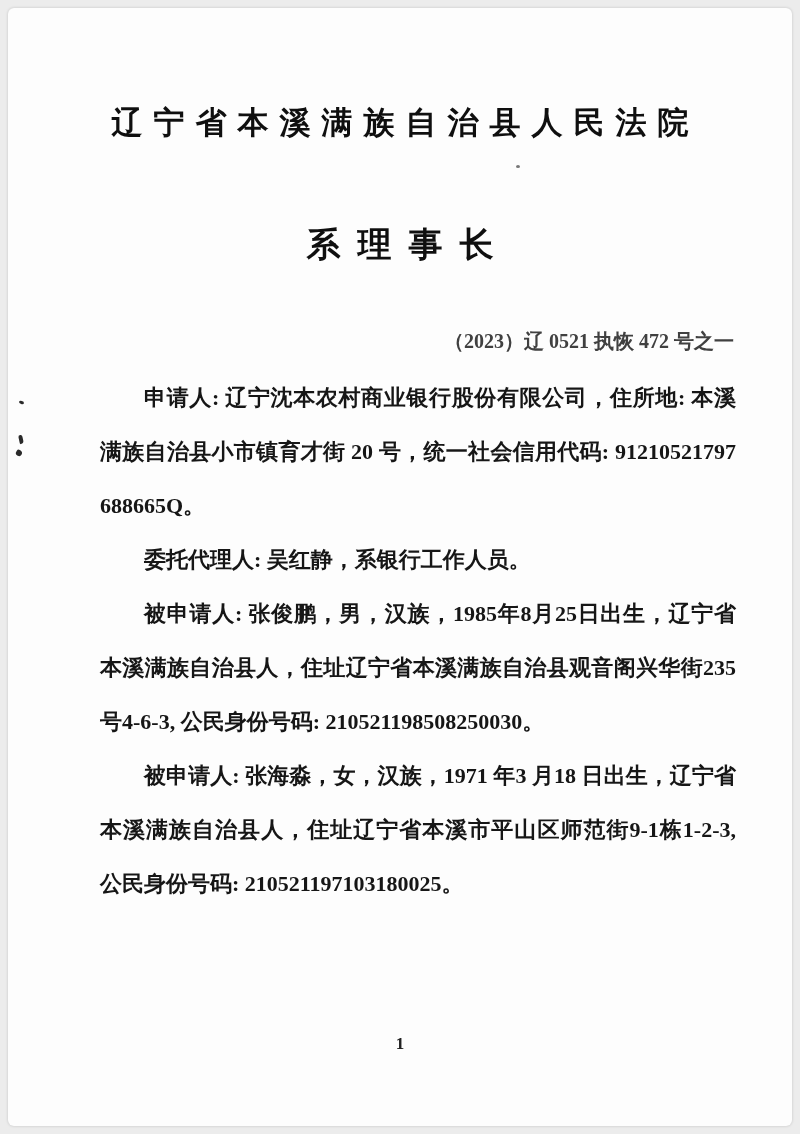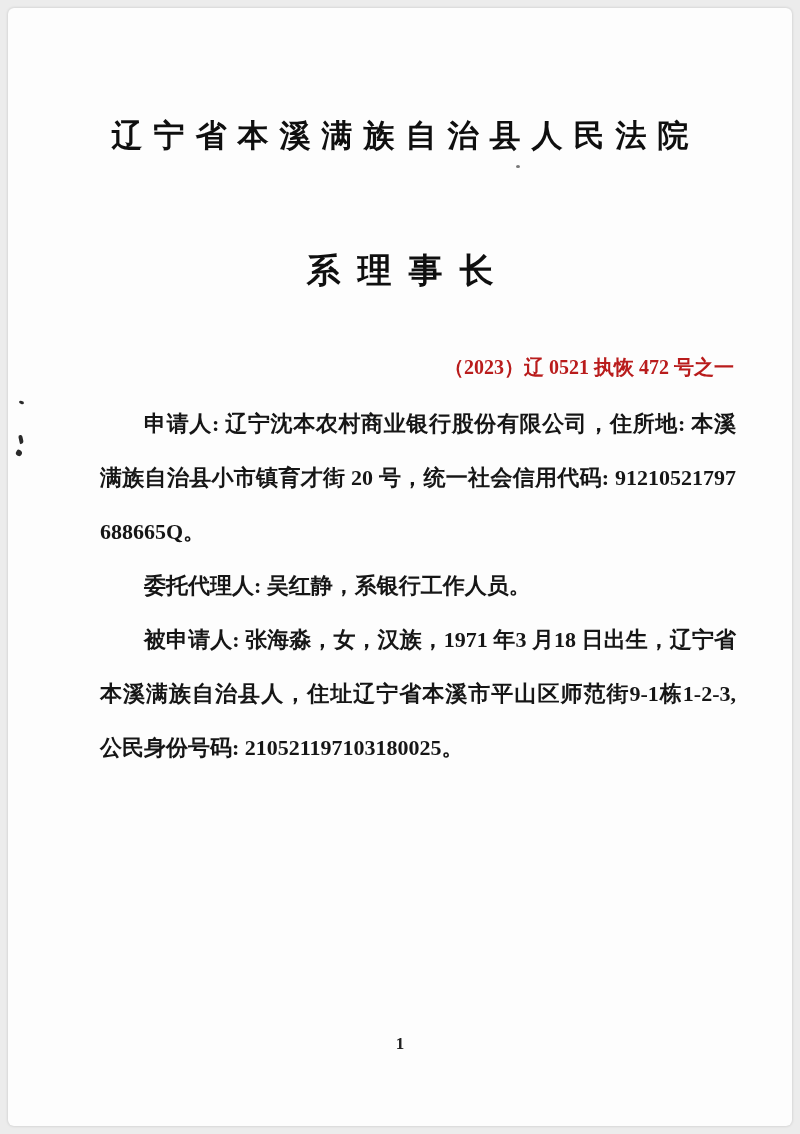--- a/index.html
+++ b/index.html
@@ -17,21 +17,21 @@
     left: 8px;
     top: 8px;
     right: 8px;
     bottom: 8px;
     background: #fdfdfd;
     border-radius: 6px;
     box-shadow: 0 0 3px rgba(0,0,0,0.18);
     color: #161616;
   }
   .court-name {
-    margin: 17px;
+    margin: 4px;
     padding-top: 90px;
     text-align: center;
     font-size: 31px;
     font-weight: 700;
     letter-spacing: 11px;
     text-indent: 11px;
     color: #0f0f0f;
     white-space: nowrap;
   }
   .doc-title {
@@ -44,21 +44,21 @@
     text-indent: 17px;
     color: #0f0f0f;
     white-space: nowrap;
   }
   .case-number {
     margin: 0;
     padding: 60px 58px 0 0;
     text-align: right;
     font-size: 20px;
     font-weight: 600;
-    color: #b91c1c;
+    color: #404040;
   }
   .body-text {
     padding: 16px 56px 0 92px;
     font-size: 22px;
     line-height: 54px;
     text-align: justify;
     font-weight: 600;
   }
   .para {
     margin: 0;
@@ -95,20 +95,21 @@
 
   <p class="case-number">（2023）辽 0521 执恢 472 号之一</p>
 
   <div class="body-text">
 
       <p class="para">申请人: 辽宁沈本农村商业银行股份有限公司，住所地: 本溪满族自治县小市镇育才街 20 号，统一社会信用代码: 91210521797688665Q。</p>
 
 
       <p class="para">委托代理人: 吴红静，系银行工作人员。</p>
 
+      <p class="para">被申请人: 张俊鹏，男，汉族，1985年8月25日出生，辽宁省本溪满族自治县人，住址辽宁省本溪满族自治县观音阁兴华街235号4-6-3, 公民身份号码: 210521198508250030。</p>
 
       <p class="para">被申请人: 张海淼，女，汉族，1971 年3 月18 日出生，辽宁省本溪满族自治县人，住址辽宁省本溪市平山区师范街9-1栋1-2-3, 公民身份号码: 210521197103180025。</p>
 
 
     </div>
 
   <div class="page-number">1</div>
 </div>
 
 <span class="speck speck-a"></span>

